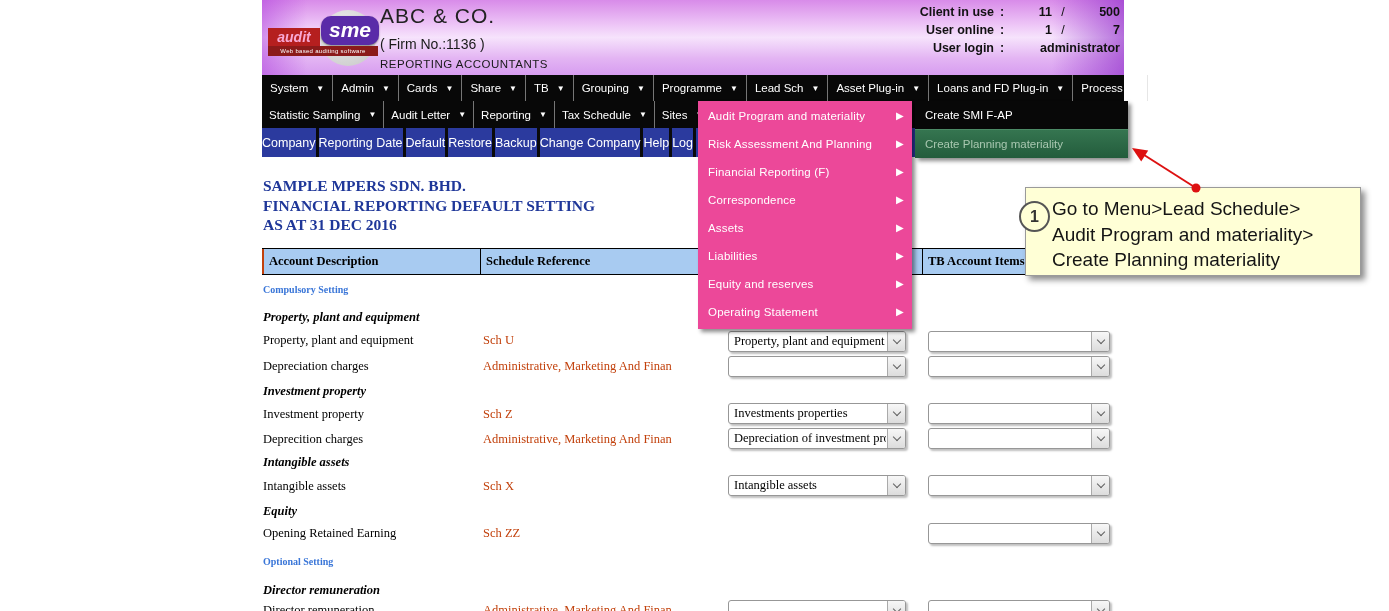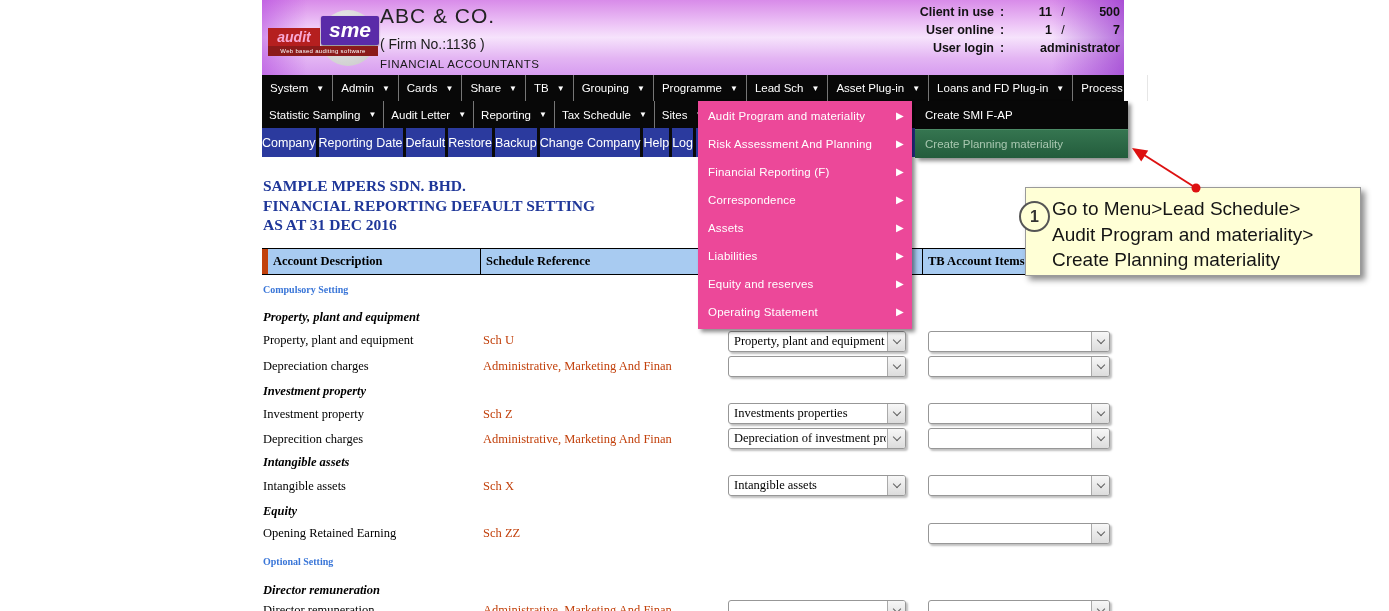--- a/index.html
+++ b/index.html
@@ -12,21 +12,21 @@
     background:
       linear-gradient(90deg, rgba(173,60,220,.50) 0, rgba(255,255,255,0) 45px, rgba(255,255,255,0) 790px, rgba(140,40,200,.62) 100%),
       linear-gradient(180deg,#d88be9 0%,#eec7f7 34%,#f6e3fc 50%,#e3b4f3 78%,#d79df0 100%);}
   .logo{position:absolute;left:4px;top:4px;width:118px;height:66px;}
   .logo-circle{position:absolute;left:54px;top:6px;width:56px;height:56px;border-radius:50%;
     background:radial-gradient(circle at 40% 35%,#efefef,#c6c6c6);}
   .logo-audit{position:absolute;left:2px;top:24px;width:52px;height:18px;background:#b51f1f;
     color:#f9a8d4;font-weight:bold;font-style:italic;font-size:14px;line-height:18px;text-align:center;}
   .logo-tag{position:absolute;left:2px;top:42px;width:110px;height:10px;background:#8b1a1a;
     color:#fff;font-size:6px;line-height:10px;text-align:center;letter-spacing:.3px;white-space:nowrap;overflow:hidden;}
-  .logo-sme{position:absolute;left:55px;top:12px;width:58px;height:29px;background:#5a2ba8;border-radius:2px;
+  .logo-sme{position:absolute;left:55px;top:12px;width:58px;height:29px;background:#5a2ba8;border-radius:10px;
     color:#fff;font-weight:bold;font-style:italic;font-size:21px;line-height:27px;text-align:center;
     box-shadow:0 1px 2px rgba(0,0,0,.4);}
   .firm{position:absolute;left:118px;top:4px;color:#1a1a1a;}
   .firm-name{font-size:21px;letter-spacing:1px;color:#222;}
   .firm-no{font-size:14px;margin-top:8px;}
   .firm-type{font-size:11.5px;margin-top:6px;letter-spacing:.5px;}
   .status{position:absolute;left:627px;top:3px;width:231px;font-size:12.5px;font-weight:bold;color:#111;}
   .srow{display:flex;height:18px;line-height:18px;}
   .s-label{width:105px;text-align:right;}
   .s-colon{width:16px;text-align:center;}
@@ -108,21 +108,21 @@
     <div class="phead">
       <div class="logo">
         <div class="logo-circle"></div>
         <div class="logo-audit">audit</div>
         <div class="logo-sme">sme</div>
         <div class="logo-tag">Web based auditing software</div>
       </div>
       <div class="firm">
         <div class="firm-name">ABC &amp; CO.</div>
         <div class="firm-no">( Firm No.:1136 )</div>
-        <div class="firm-type">FINANCIAL ACCOUNTANTS</div>
+        <div class="firm-type">REPORTING ACCOUNTANTS</div>
       </div>
       <div class="status">
         <div class="srow">
           <span class="s-label">Client in use</span>
           <span class="s-colon">:</span>
           <span class="s-v1">11</span>
           <span class="s-slash">/</span>
           <span class="s-v2">500</span>
         </div>
         <div class="srow">
@@ -237,21 +237,21 @@
         </div>
     </div>
 
     <div class="title">
       <div>SAMPLE MPERS SDN. BHD.</div>
       <div>FINANCIAL REPORTING DEFAULT SETTING</div>
       <div>AS AT 31 DEC 2016</div>
     </div>
 
     <div class="thead">
-      <div class="hcell hc1" style="border-left:6px solid #c2410c;">Account Description</div>
+      <div class="hcell hc1" style="border-left:2px solid #c2410c;">Account Description</div>
       <div class="hcell hc2">Schedule Reference</div>
       <div class="hcell hc3"></div>
       <div class="hcell hc4">TB Account Items</div>
     </div>
 
     <div class="rows">
       <div class="row" style="margin-top:8px;height:22px">
           <span class="sec-t" style="top:1px">Compulsory Setting</span>
         </div>
       <div class="row" style="height:21px">

